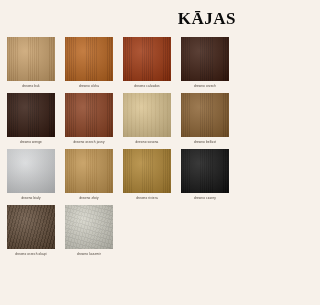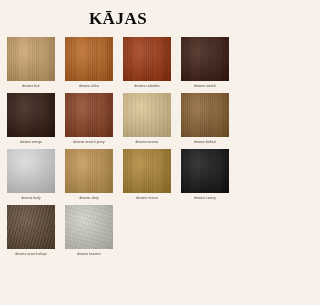--- a/index.html
+++ b/index.html
@@ -74,21 +74,21 @@
     margin-top: 2px;
     letter-spacing: 0.15px;
     white-space: nowrap;
   }
 </style>
 </head>
 <body style="background: rgb(247, 241, 234);">
 
 <div class="page" style="background: rgb(247, 241, 234);">
 
-  <h1 class="title" style="color: rgb(11, 11, 11);">KĀJAS</h1>
+  <h1 class="title" style="color: rgb(11, 11, 11); text-align: right;">KĀJAS</h1>
 
   <div class="grid">
 
     <div class="row">
       <div class="cell">
         <div class="swatch" style="background-color: rgb(200, 160, 107);">
           <div class="grain" style="background: repeating-linear-gradient(90deg, rgb(168, 127, 76) 0px, rgb(168, 127, 76) 0.6px, rgba(0, 0, 0, 0) 0.6px, rgba(0, 0, 0, 0) 2.1px); opacity: 0.45;"></div>
           <div class="shade" style="background: radial-gradient(at 38% 32%, rgba(255, 255, 255, 0.16), rgba(0, 0, 0, 0.2) 95%);"></div>
         </div>
         <div class="caption">drewno buk</div>

